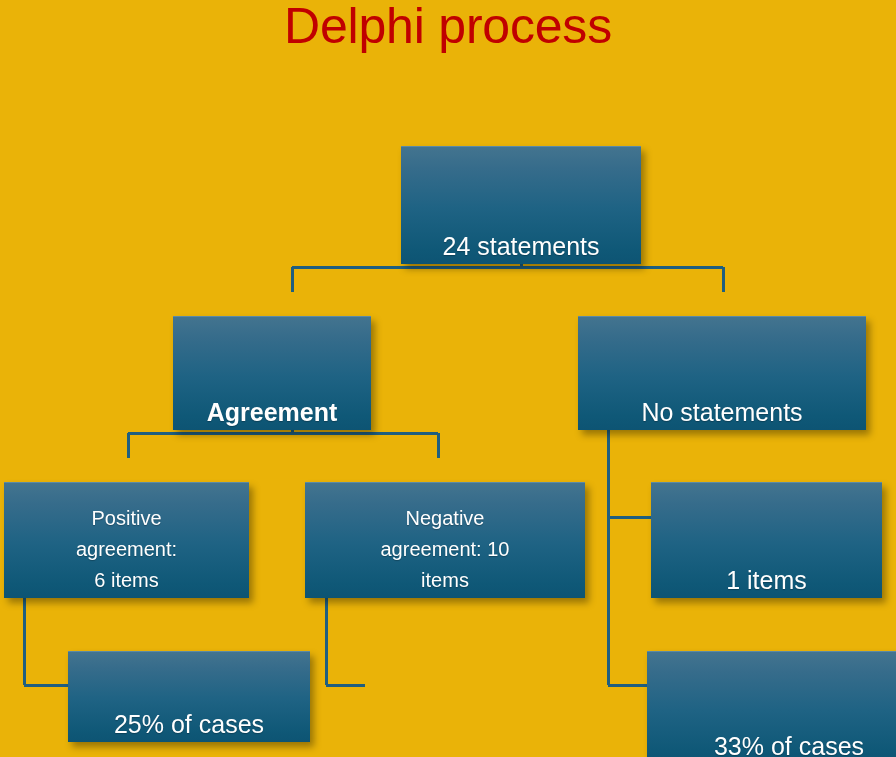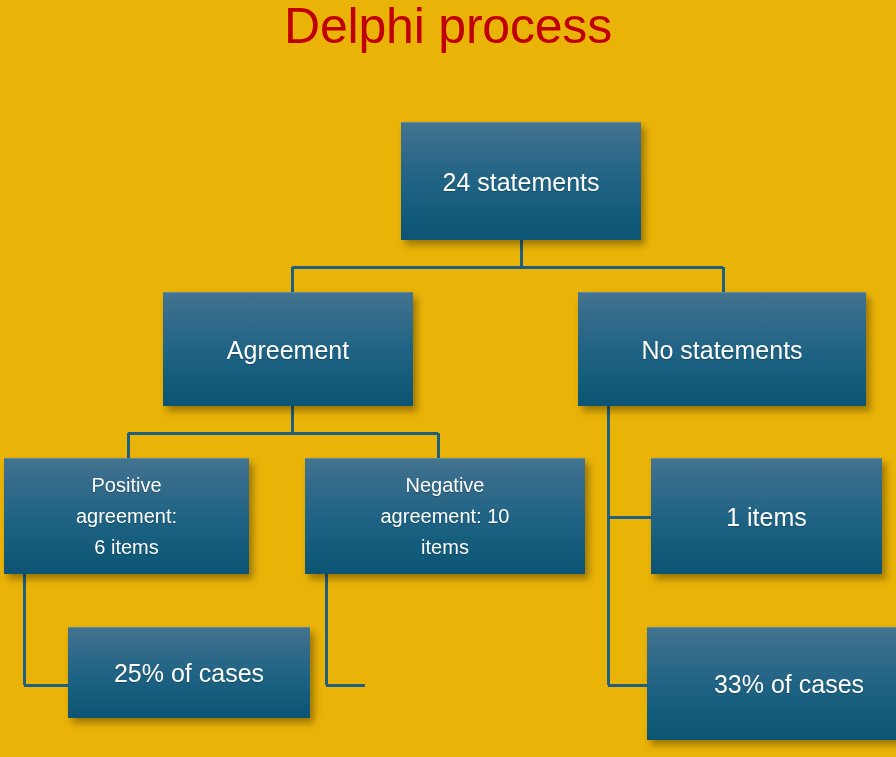--- a/index.html
+++ b/index.html
@@ -46,28 +46,29 @@
   }
 
   
   .node {
     position: absolute;
     box-sizing: border-box;
     background: linear-gradient(to bottom, #43748f 0%, #366c8b 18%, #1f6384 52%, #0f5877 88%, #0d5473 100%);
     border-top: 1px solid #5c8aa4;
     color: #ffffff;
     display: flex;
-    align-items: center;
+    align-items: flex-end;
     justify-content: center;
     text-align: center;
     font-size: 25px;
     line-height: 32px;
     padding: 2px 6px;
     box-shadow: 4px 5px 7px rgba(0,0,0,0.34);
     z-index: 2;
+    margin-top: 24px;
   }
   .node .label {
     display: block;
     width: 100%;
     white-space: pre-line;
     text-shadow: 0 1px 1px rgba(0,0,0,0.25);
   }
   .node.small-text { font-size: 20px; line-height: 31px; }
 </style>
 </head>
@@ -99,21 +100,21 @@
 
       <path d="M 326 574 L 326 685"></path>
       <path d="M 326 685 L 365 685"></path>
     </g>
   </svg>
 
   <div class="node" style="left:401px; top:122px; width:240px; height:118px;">
     <span class="label">24 statements</span>
   </div>
 
-  <div class="node" style="left:163px; top:292px; width:250px; height:114px;">
+  <div class="node" style="left:173px; top:292px; width:198px; height:114px;font-weight:bold;">
     <span class="label">Agreement</span>
   </div>
   <div class="node" style="left:578px; top:292px; width:288px; height:114px;">
     <span class="label">No statements</span>
   </div>
 
   <div class="node small-text" style="left:4px; top:458px; width:245px; height:116px;">
     <span class="label">Positive
 agreement:
 6 items</span>

